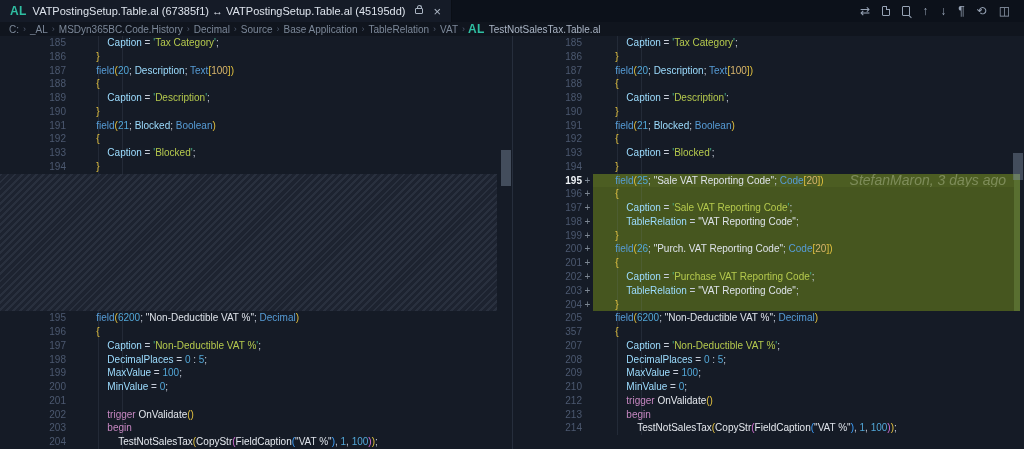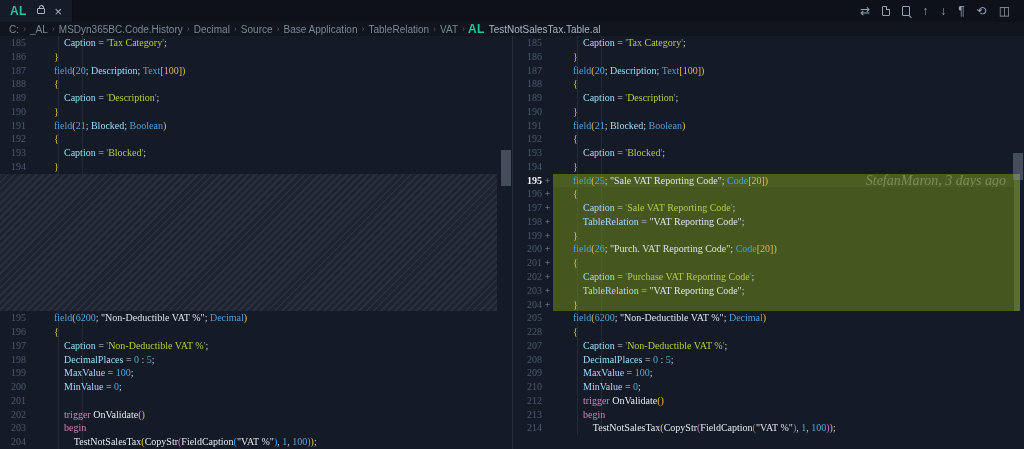--- a/index.html
+++ b/index.html
@@ -30,21 +30,21 @@
   .crumb-sep { color:#505b6e; margin:0 3px; font-size:9px; }
   .crumb-file { color:#aab5c5; display:flex; align-items:center; gap:4px; cursor:pointer; }
 
   
   .editor { display:flex; height:413px; position:relative; }
   .pane { position:relative; overflow:hidden; background:#151b26; }
   .pane-left  { width:512px; }
   .pane-right { flex:1; border-left:1px solid #262e3c; }
 
   .row { display:flex; height:13.766px; line-height:13.766px;
-         font-family:Liberation Serif, serif; font-size:10px; }
+         font-family:Liberation Sans, sans-serif; font-size:10px;margin-left:40px; }
   .ln   { flex:none; text-align:right; color:#4c5970; }
   .pane-left  .ln { width:26px; }
   .pane-right .ln { width:29px; }
   .sign { flex:none; color:#7d8794; }
   .pane-left  .sign { width:8px;  text-align:center; }
   .pane-right .sign { width:11px; text-align:center; }
   .code { flex:1; white-space:pre; color:#d4dae3; position:relative;
           background-image:linear-gradient(to right,
             transparent 0, transparent 24px, rgba(120,135,160,.14) 24px, rgba(120,135,160,.14) 25px,
             transparent 25px, transparent 48px, rgba(120,135,160,.14) 48px, rgba(120,135,160,.14) 49px,
@@ -75,20 +75,21 @@
   .pane-right .scroll-thumb { right:1px; top:117px; height:27px; }
   .overview-add { position:absolute; right:4px; width:6px; top:138px; height:137px;
                   background:rgba(112,140,52,.75); z-index:2; }
 </style>
 </head>
 <body>
 
 <div class="tabbar">
   <div class="tab">
     <span class="al-badge">AL</span>
+    <span>VATPostingSetup.Table.al (67385f1) ↔ VATPostingSetup.Table.al (45195dd)</span>
     <span class="lock"></span>
     <span class="close-btn">×</span>
   </div>
   <div class="actions">
       <span class="action">⇄</span>
       <span class="action">
         <span class="i-file fold"></span>
       </span>
       <span class="action">
         <span class="i-file arrow"></span>
@@ -332,21 +333,21 @@
           <span class="ln">204</span>
           <span class="sign">+</span>
           <span class="code"><span class="tk-ws">        </span><span class="tk-b1">}</span></span>
         </div>
         <div class="row">
           <span class="ln">205</span>
           <span class="sign"></span>
           <span class="code"><span class="tk-ws">        </span><span class="tk-kw">field</span><span class="tk-b1">(</span><span class="tk-n">6200</span><span class="tk-pn">; </span><span class="tk-d">"Non-Deductible VAT %"</span><span class="tk-pn">; </span><span class="tk-kw">Decimal</span><span class="tk-b1">)</span></span>
         </div>
         <div class="row">
-          <span class="ln">228</span>
+          <span class="ln">357</span>
           <span class="sign"></span>
           <span class="code"><span class="tk-ws">        </span><span class="tk-b1">{</span></span>
         </div>
         <div class="row">
           <span class="ln">207</span>
           <span class="sign"></span>
           <span class="code"><span class="tk-ws">            </span><span class="tk-id">Caption</span><span class="tk-pn"> = </span><span class="tk-q">'</span><span class="tk-s">Non-Deductible VAT %</span><span class="tk-q">'</span><span class="tk-pn">;</span></span>
         </div>
         <div class="row">
           <span class="ln">208</span>

